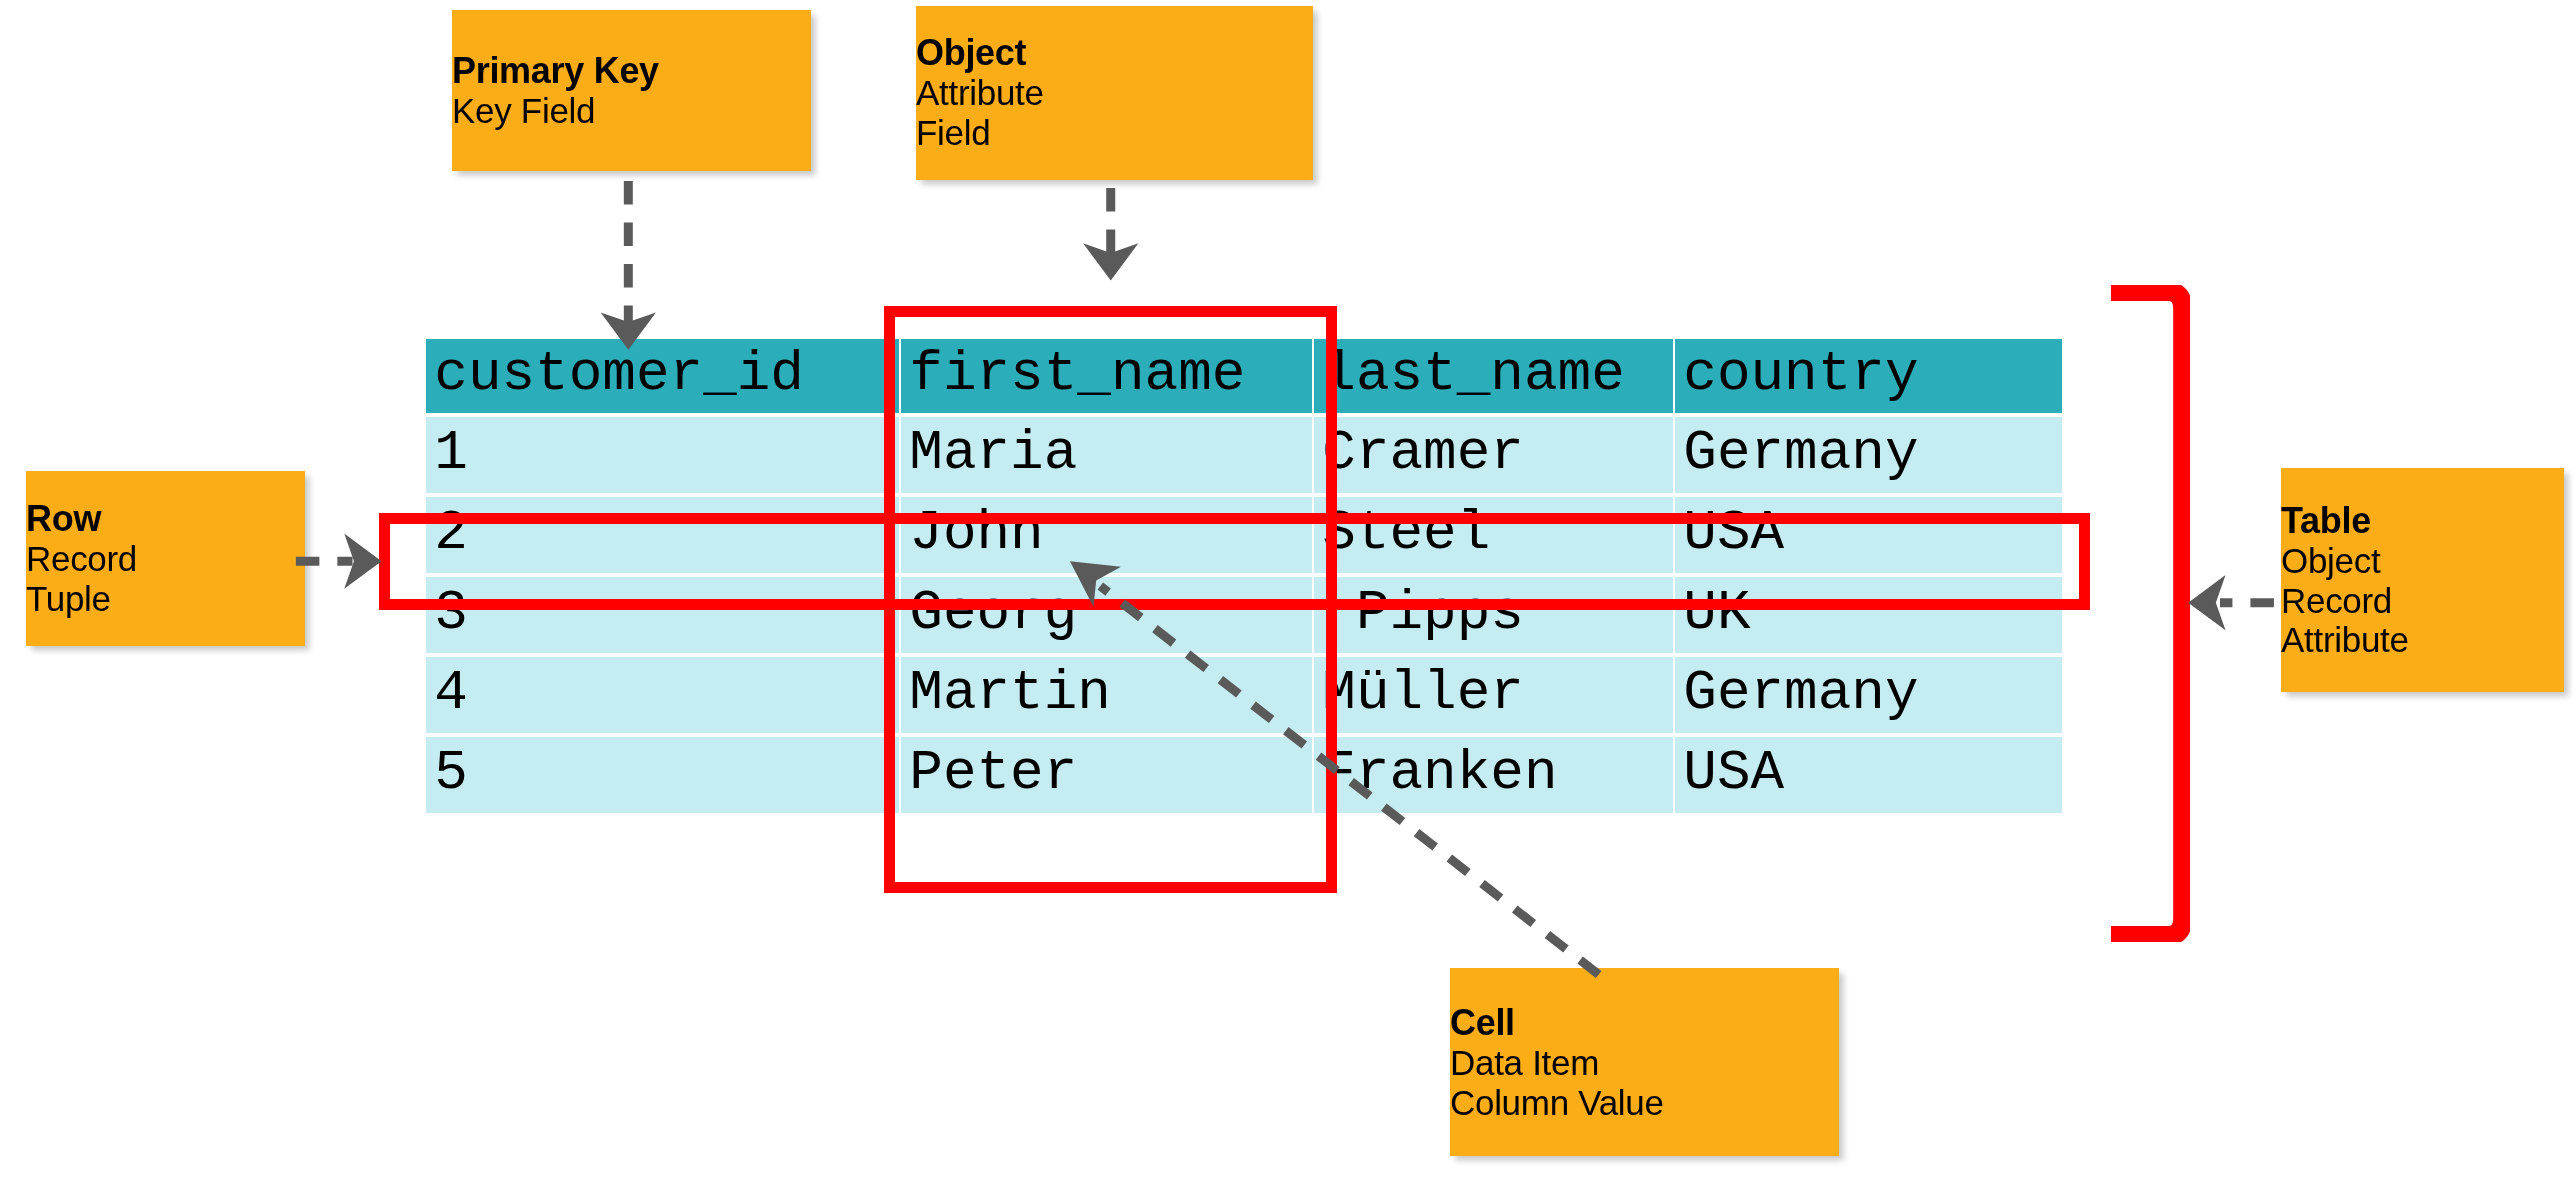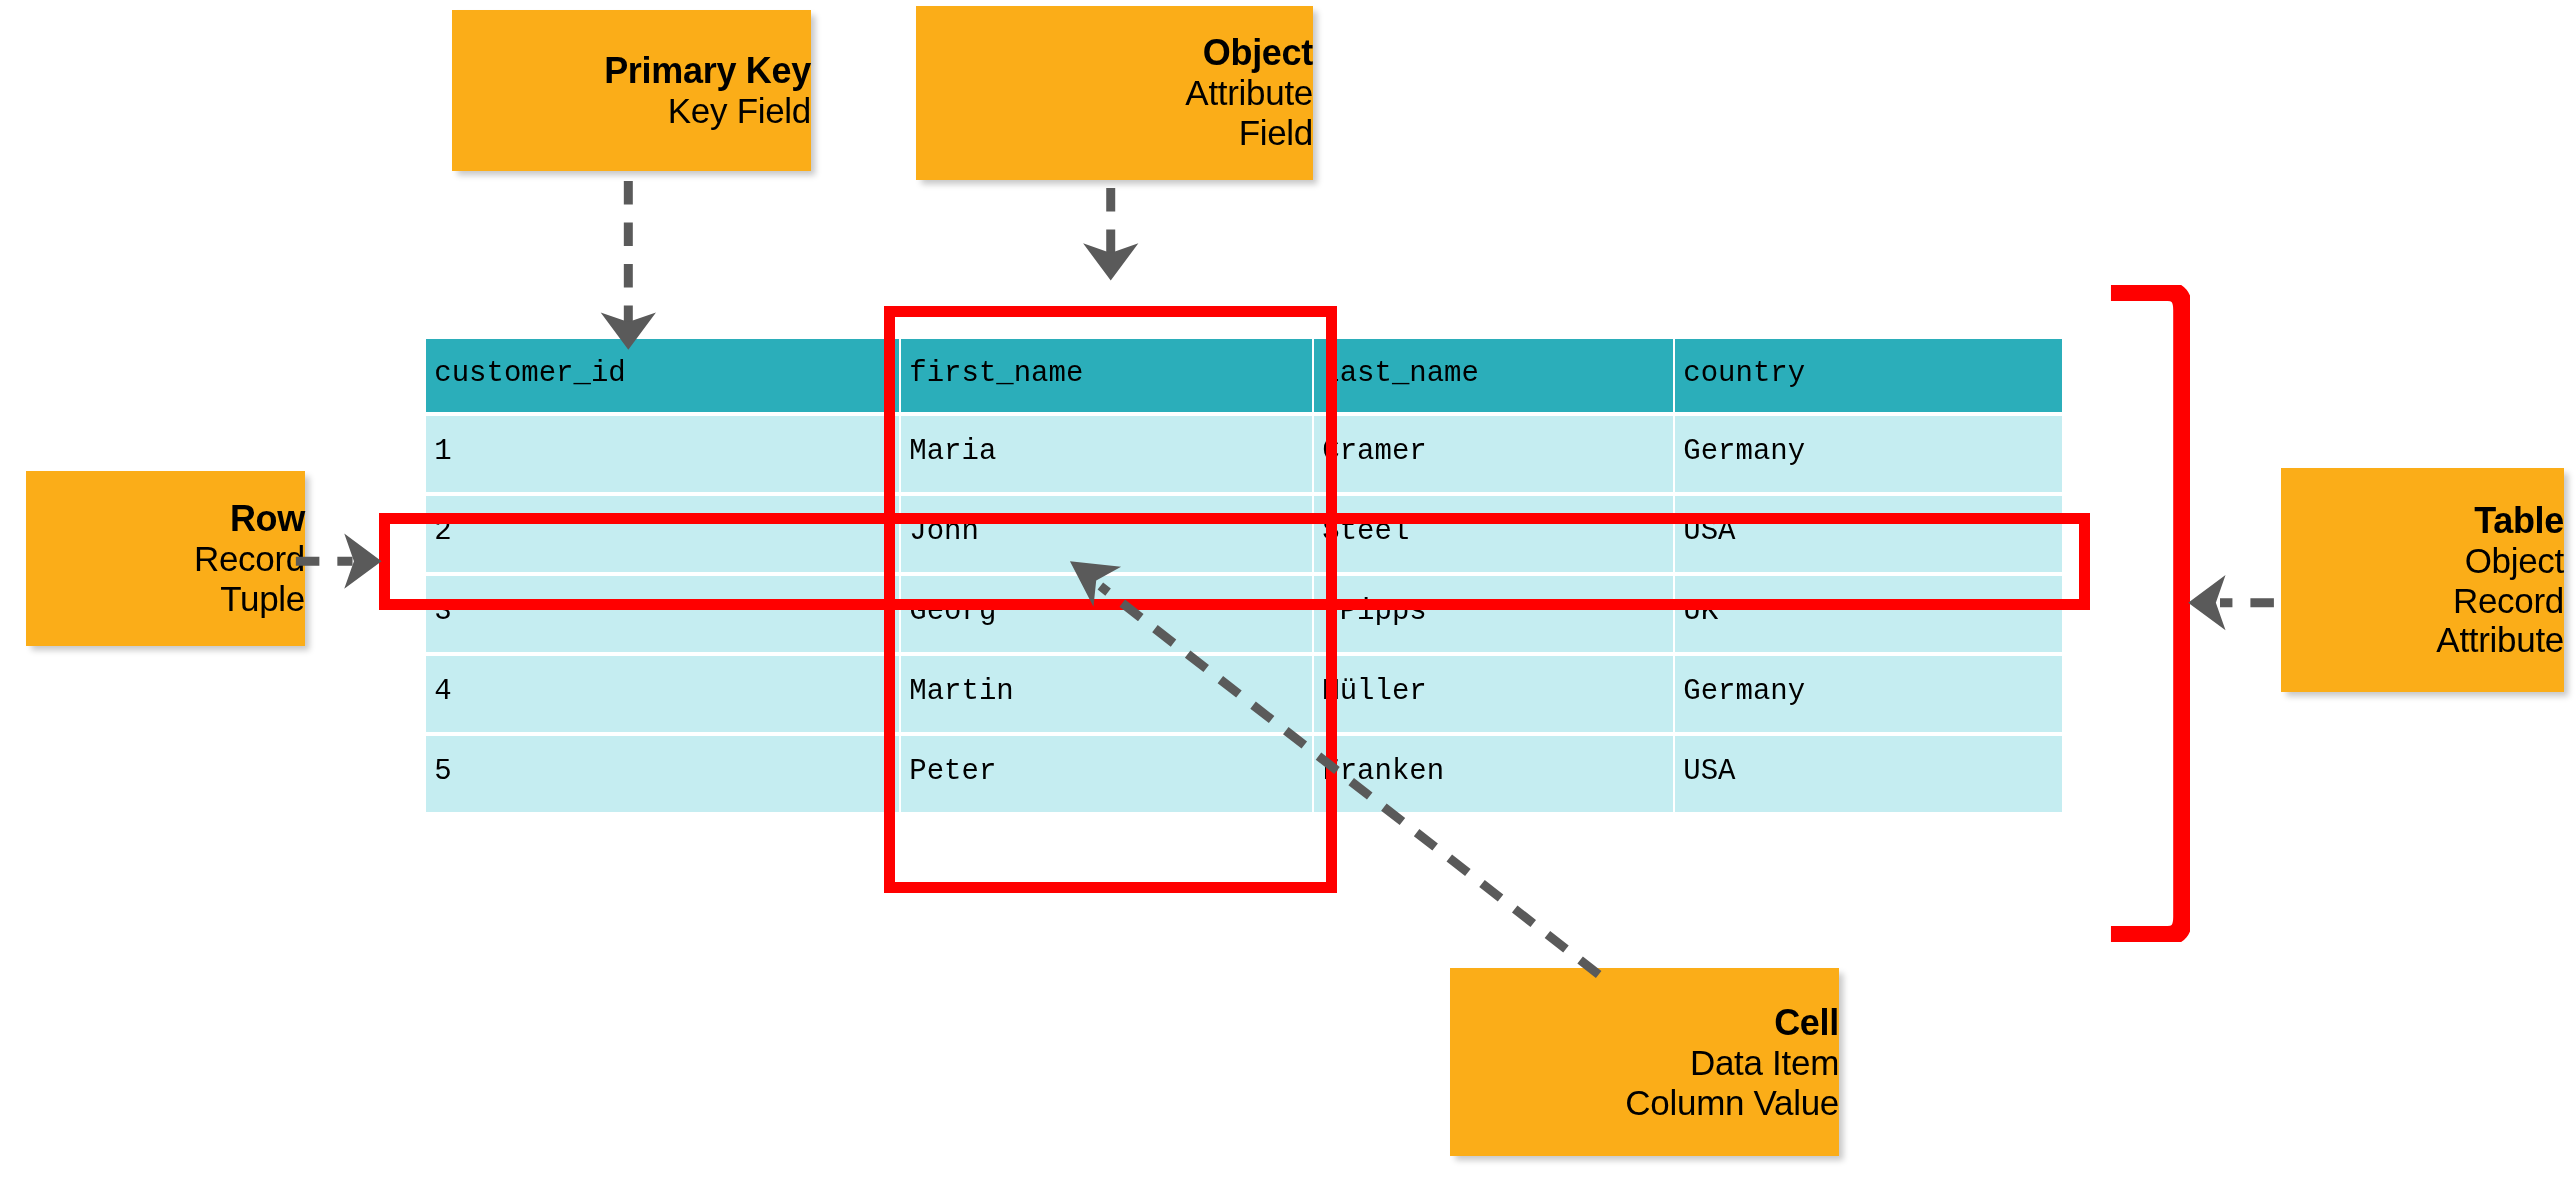--- a/index.html
+++ b/index.html
@@ -18,21 +18,21 @@
     overflow: hidden;
   }
 
   
   .callout {
     position: absolute;
     background: #FBAD18;
     box-shadow: 4.8px 4.8px 6.2px rgba(0,0,0,0.22);
     display: flex;
     flex-direction: column;
-    align-items: flex-end;
+    align-items: flex-start;
     justify-content: center;
     text-align: center;
     color: #000000;
     font-family: "Liberation Sans", sans-serif;
     line-height: 1.14;
     box-sizing: border-box;
   }
   .callout .c-title {
     font-weight: bold;
     font-size: 36px;
@@ -57,21 +57,21 @@
     top: 335px;
     width: 1637px;
     border-collapse: separate;
     border-spacing: 2.1px 4.1px;
     font-family: "Liberation Mono", monospace;
     table-layout: fixed;
   }
   #db-table th, #db-table td {
     padding: 2.8px 0 7px 8.3px;
     text-align: left;
-    font-size: 29px;
+    font-size: 56px;
     font-weight: normal;
     white-space: pre;
     box-sizing: border-box;
     vertical-align: middle;
     margin-left: 20px;
   }
   #db-table th {
     background: #2BAEBA;
     color: #000000;
     height: 73px;

